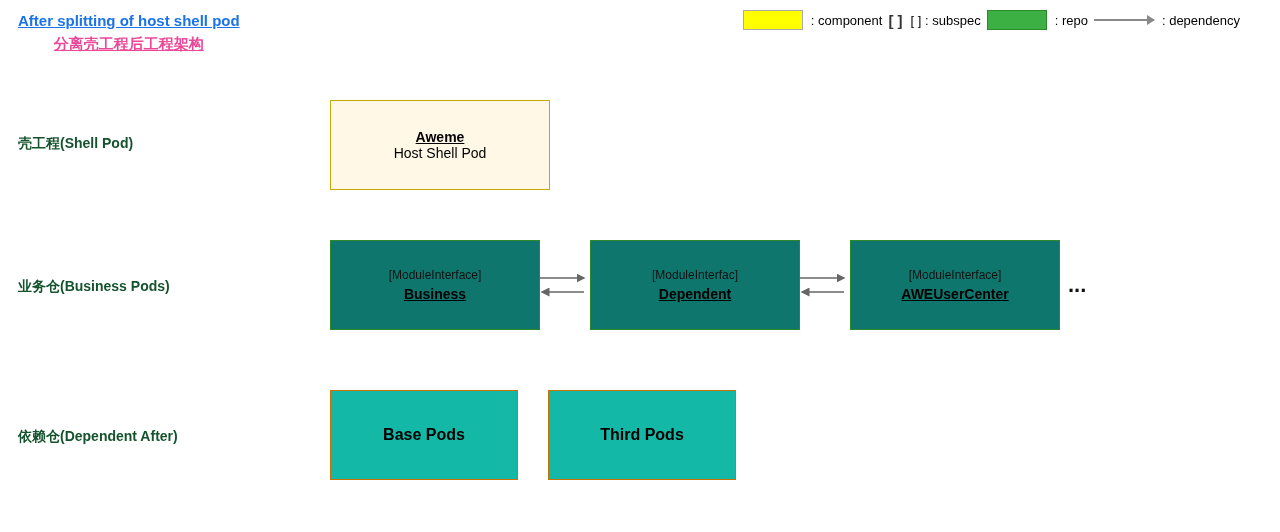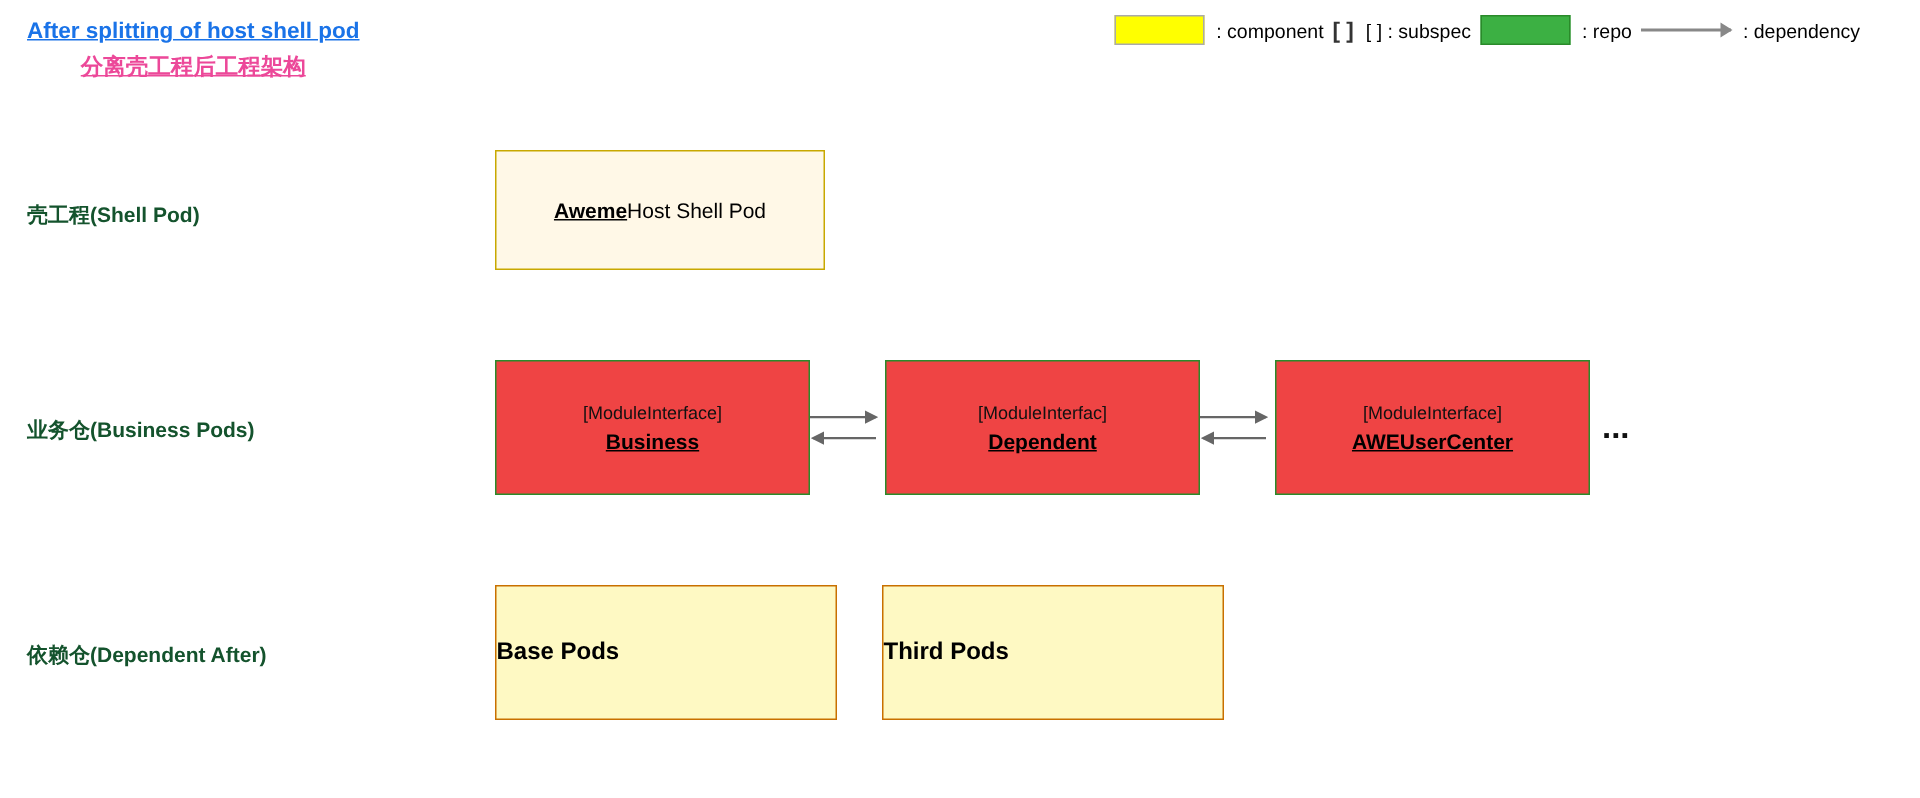--- a/index.html
+++ b/index.html
@@ -100,24 +100,25 @@
     }
 
     
     .shell-pod-row {
       position: absolute;
       top: 100px;
       left: 330px;
     }
     .shell-pod-box {
       width: 220px;
-      height: 80px;
+      height: 90px;
       background: #fff8e7;
       border: 1.5px solid #c8a800;
       display: flex;
+      flex-direction: column;
       align-items: center;
       justify-content: center;
       font-size: 14px;
     }
     .shell-pod-box .box-title {
       text-decoration: underline;
       font-weight: bold;
     }
 
     
@@ -125,21 +126,21 @@
       position: absolute;
       top: 240px;
       left: 330px;
       display: flex;
       align-items: center;
       gap: 0px;
     }
     .business-pod-box {
       width: 210px;
       height: 90px;
-      background: #ef4444;
+      background: #0f766e;
       border: 1.5px solid #2a8a2a;
       display: flex;
       flex-direction: column;
       align-items: center;
       justify-content: center;
       font-size: 13px;
       color: #000;
     }
     .business-pod-box .box-subtitle {
       font-size: 12px;
@@ -160,27 +161,27 @@
 
     
     .dependent-pods-row {
       position: absolute;
       top: 390px;
       left: 330px;
       display: flex;
       gap: 30px;
     }
     .dependent-pod-box {
-      width: 228px;
+      width: 188px;
       height: 90px;
-      background: #fef9c3;
+      background: #14b8a6;
       border: 1.5px solid #c87000;
       display: flex;
       align-items: center;
-      justify-content: flex-start;
+      justify-content: center;
       font-size: 16px;
       font-weight: bold;
       color: #000;
     }
   </style>
 </head>
 <body>
 
 <div class="main-container">
 

